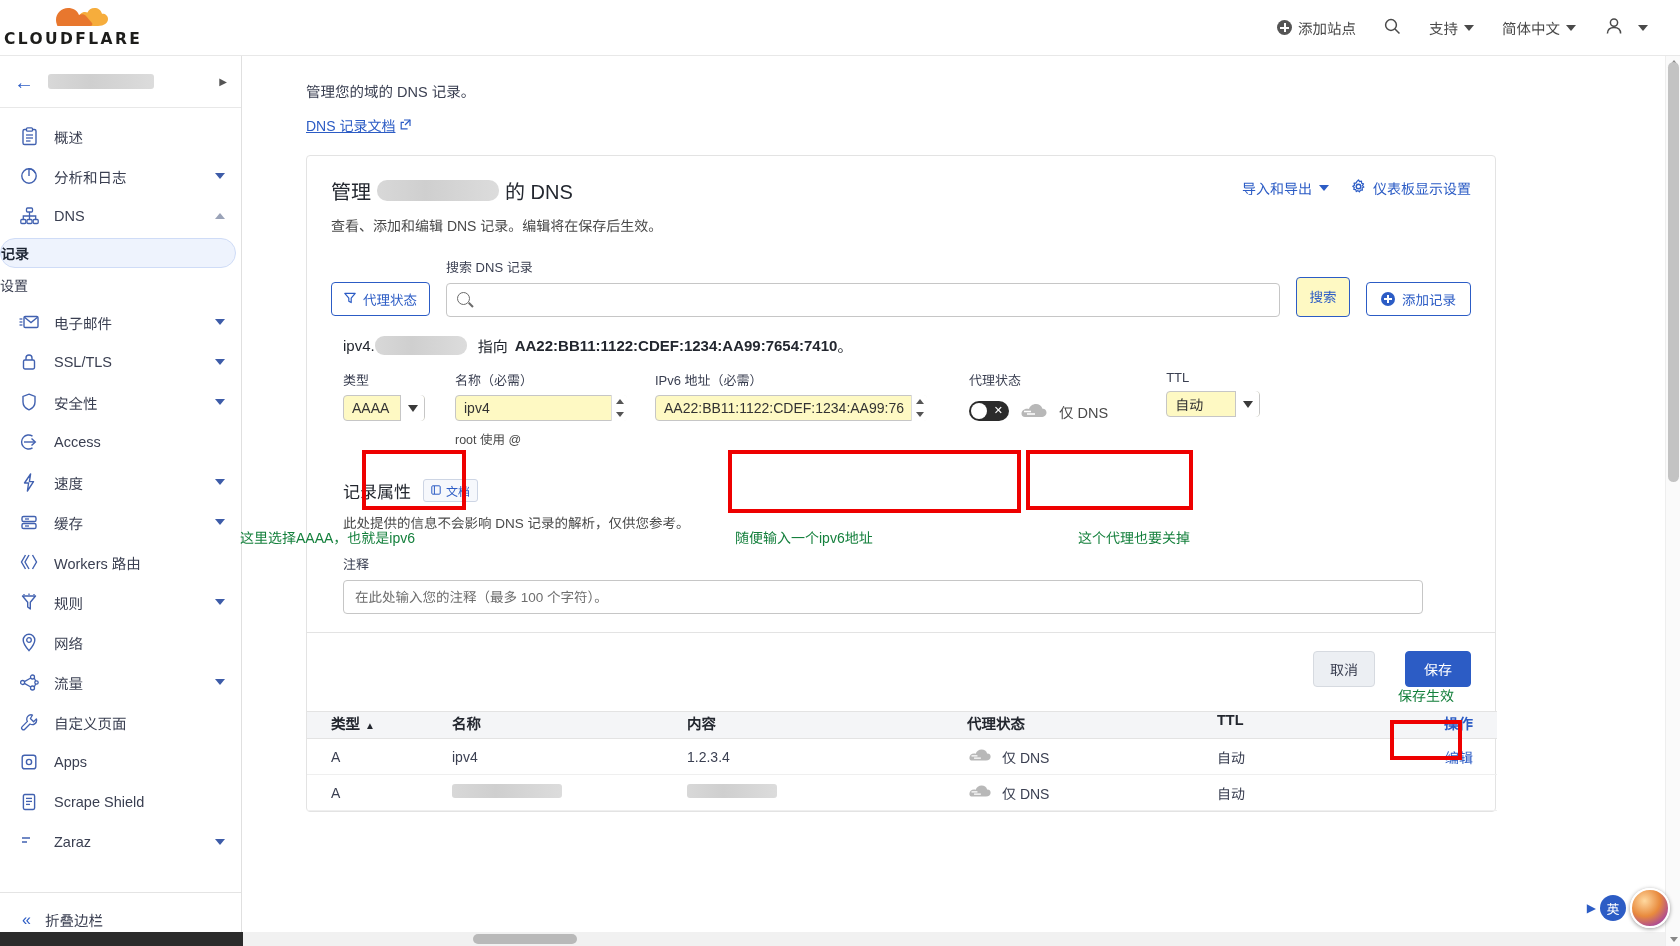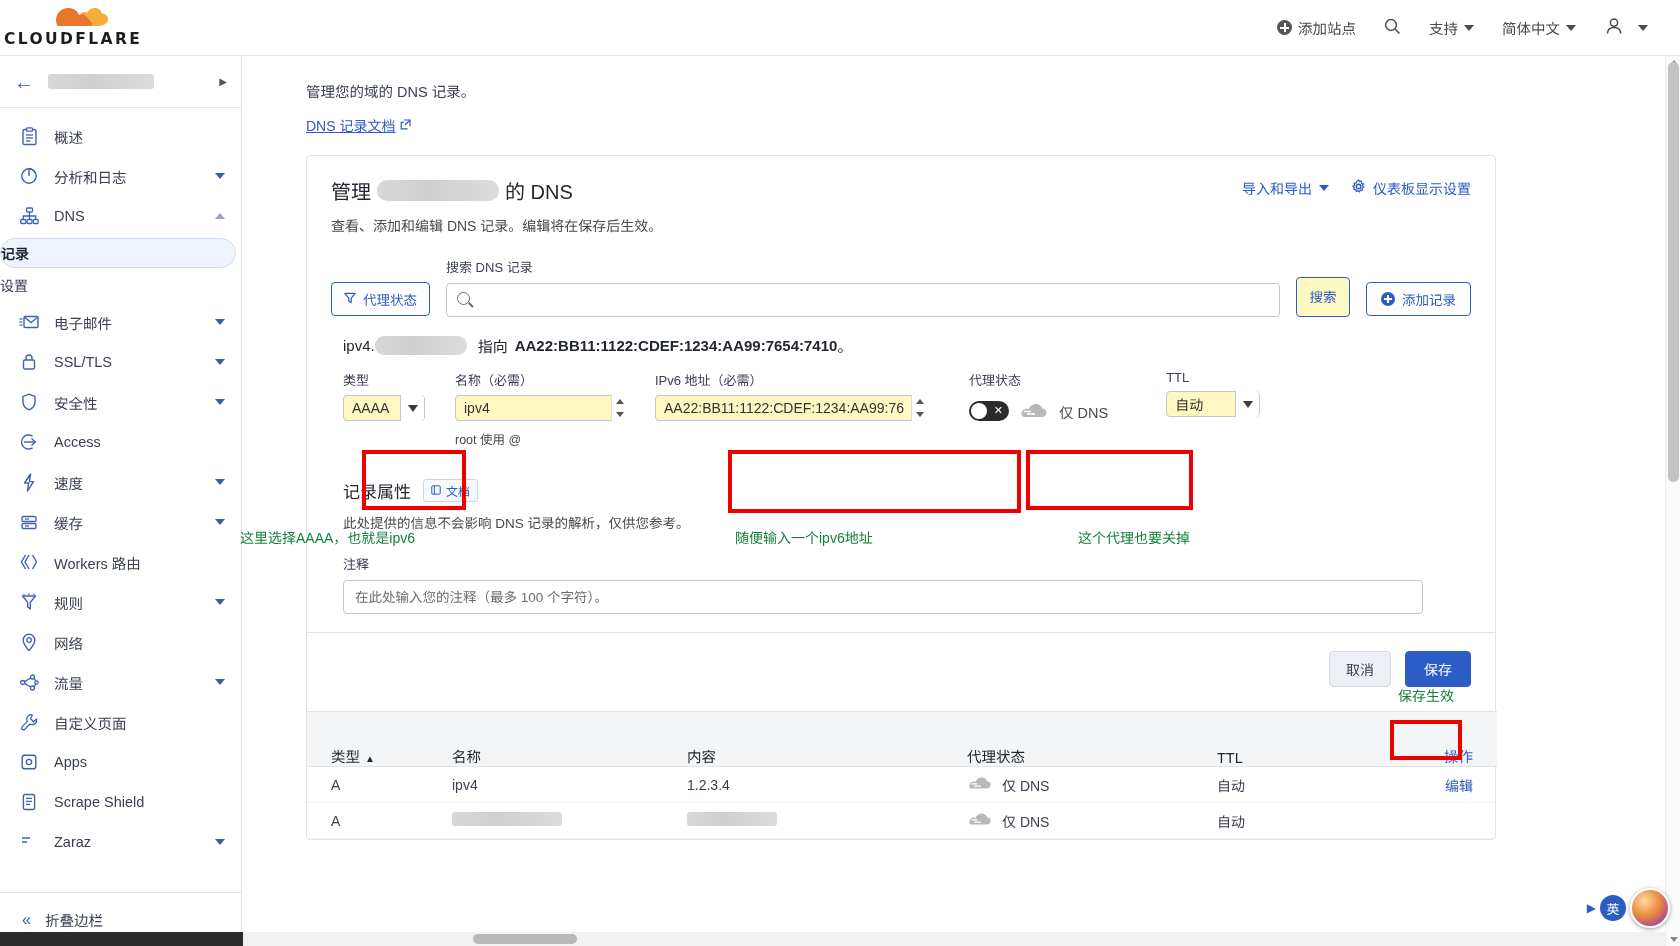--- a/index.html
+++ b/index.html
@@ -281,40 +281,40 @@
   .rp-sub { font-size: 13.5px; color: #4a4a4a; margin-top: 9px; }
   .comment-label { font-size: 13px; color: #3a3f51; margin: 22px 0 7px 0; }
   .comment-input {
     width: 1080px; height: 34px; border: 1px solid #c6c6c6; border-radius: 4px;
     padding: 0 11px; font-size: 13.5px; font-family: inherit; color: #333;
   }
   .comment-input::placeholder { color: #6d6d6d; }
 
   .form-actions {
     margin-top: 18px; border-top: 1px solid #e3e3e3; padding: 18px 24px 18px 0;
-    display: flex; justify-content: flex-end; align-items: center; gap: 14px;
+    display: flex; justify-content: flex-end; align-items: center; gap: 30px;
     position: relative;
   }
   .btn-cancel {
     background: #eceff3; border: 1px solid #d6dae0; border-radius: 4px;
     font-size: 14px; color: #3a3f51; padding: 7px 16px; cursor: pointer;
     font-family: inherit;
   }
   .btn-save {
     background: #2c5cc5; border: 1px solid #2c5cc5; border-radius: 4px;
     font-size: 14px; color: #fff; padding: 7px 18px; cursor: pointer;
     font-family: inherit;
   }
 
   
   .tbl { margin-top: 6px; width: 1190px; }
   .tbl-head {
     background: #f4f5f7; border-top: 1px solid #e3e3e3;
-    border-bottom: 1px solid #e3e3e3; display: flex; align-items: flex-end;
-    height: 56px; font-size: 14.5px; color: #23272f; font-weight: 400;
+    border-bottom: 1px solid #e3e3e3; display: flex; align-items: flex-start;
+    height: 28px; font-size: 14.5px; color: #23272f; font-weight: 700;
   }
   .tbl-row {
     display: flex; align-items: center; height: 36px; font-size: 14px;
     color: #3a3f51; border-bottom: 1px solid #efefef;
   }
   .c-type { width: 145px; padding-left: 24px; }
   .c-name { width: 235px; }
   .c-content { width: 280px; }
   .c-proxy { width: 250px; display: flex; align-items: center; gap: 9px; }
   .c-ttl { width: 160px; }

